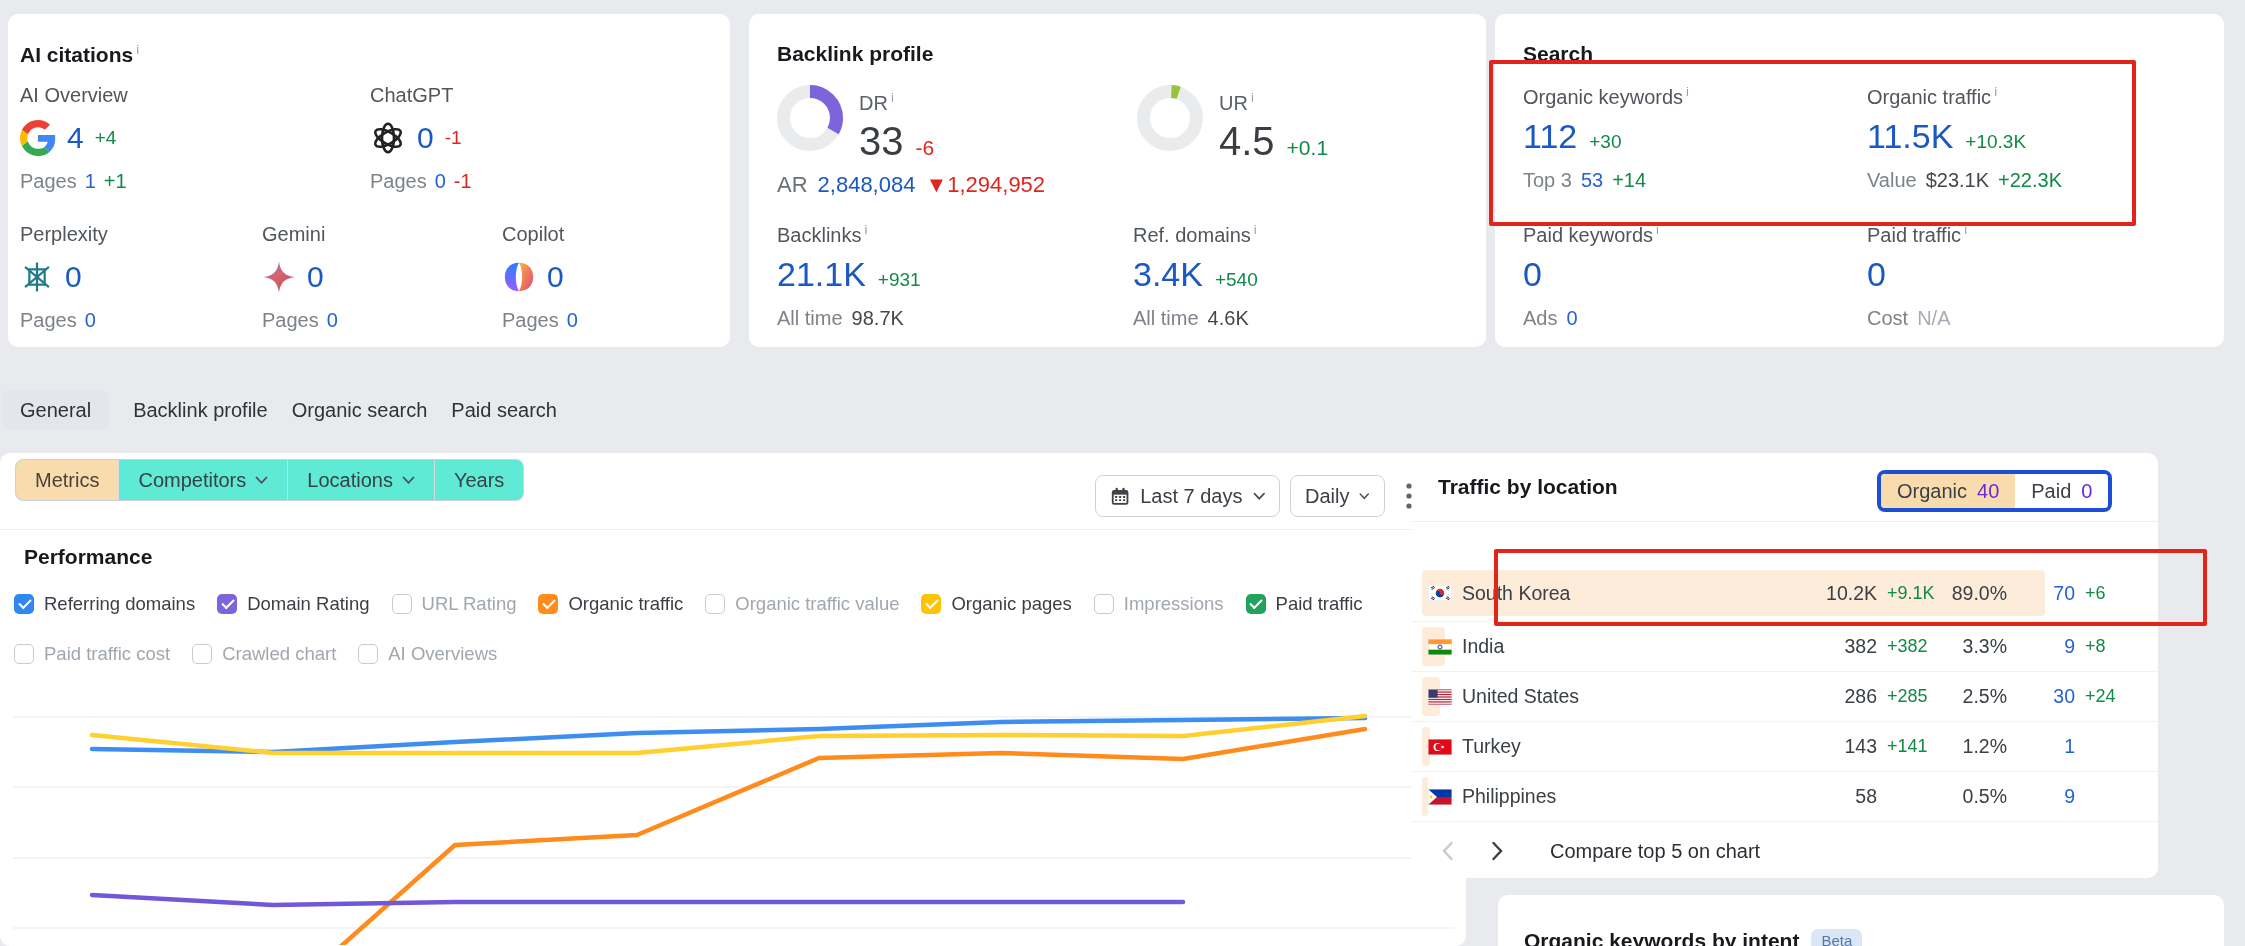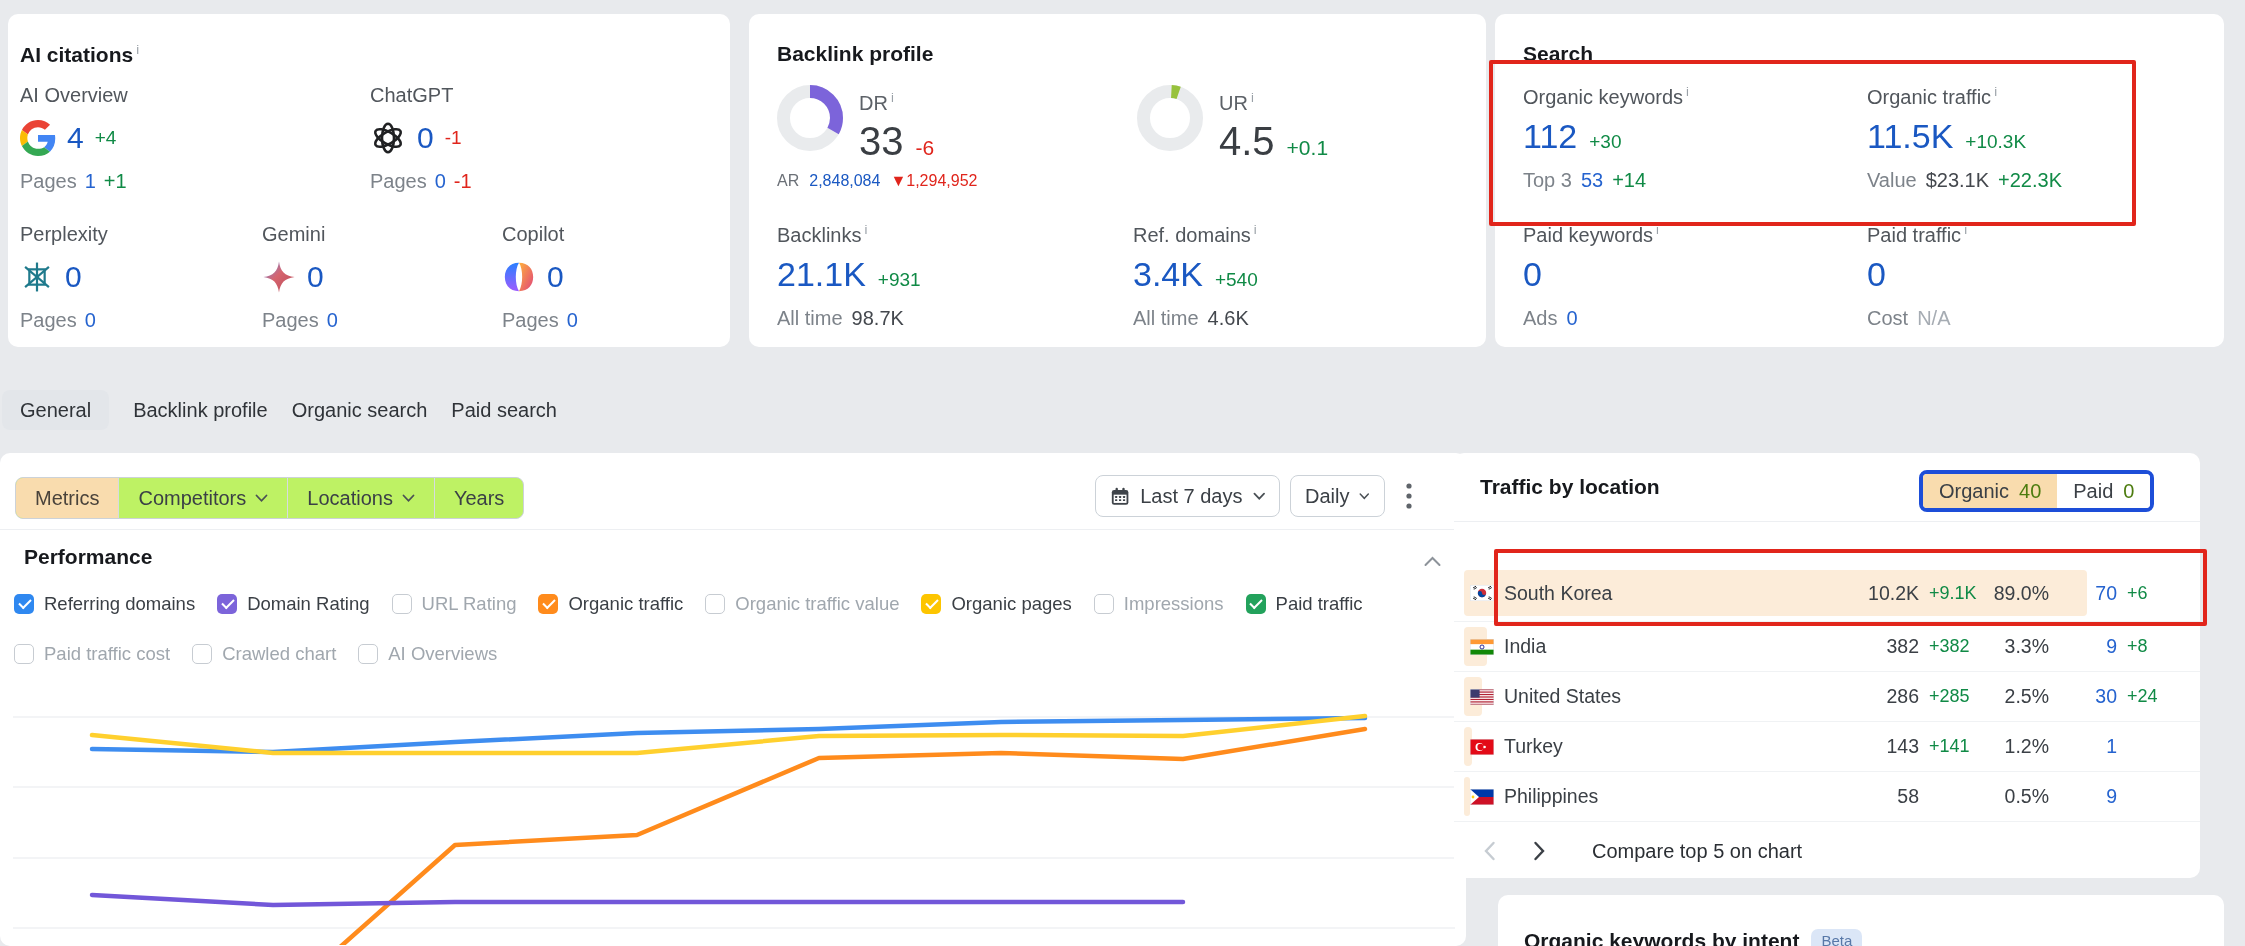--- a/index.html
+++ b/index.html
@@ -26,51 +26,51 @@
   .m-value{font-size:34px;color:#1a58c2;}
   .m-delta{font-size:19px;}
   .m-sub{margin-top:13px;font-size:20px;display:flex;gap:9px;color:#7d838a;}
 
   .donut-group{position:absolute;display:flex;gap:16px;}
   .donut{width:66px;height:66px;}
   .dg-label{font-size:20px;color:#5d6268;}
   .dg-valuerow{display:flex;align-items:baseline;gap:12px;margin-top:4px;}
   .dg-value{font-size:40px;color:#3a3e43;}
   .dg-delta{font-size:21px;}
-  .ar-row{position:absolute;font-size:16px;display:flex;gap:10px;color:#6b7077;justify-content:space-between;}
+  .ar-row{position:absolute;font-size:22px;display:flex;gap:10px;color:#6b7077;justify-content:space-between;}
 
   
   #tabbar{position:absolute;left:2px;top:390px;height:40px;display:flex;gap:24px;align-items:center;}
   .tab{font-size:20px;color:#2f3338;line-height:40px;padding:0;cursor:pointer;}
   .tab.active{background:#e3e6ea;border-radius:8px;padding:0 18px;}
 
   
   #main-card{left:0;top:453px;width:1466px;height:493px;overflow:hidden;}
-  #seg-group{position:absolute;left:15px;top:24px;height:42px;display:flex;border:1px solid #ccd2d8;border-radius:8px;overflow:hidden;background:#bef264;}
+  #seg-group{position:absolute;left:15px;top:6px;height:42px;display:flex;border:1px solid #ccd2d8;border-radius:8px;overflow:hidden;background:#5eead4;}
   .seg{font-size:20px;color:#3b4046;line-height:40px;padding:0 19px;display:flex;align-items:center;gap:9px;border-left:1px solid #d7dbe0;cursor:pointer;white-space:nowrap;}
   .seg:first-child{border-left:none;}
   .seg.active{background:#f9dcae;color:#4a433b;}
   .btn{position:absolute;top:22px;height:42px;border:1px solid #ccd2d8;border-radius:8px;background:#fff;display:flex;align-items:center;gap:10px;padding:0 14px;font-size:20px;color:#3b4046;cursor:pointer;white-space:nowrap;}
   #divider1{position:absolute;left:0;top:76px;width:100%;height:1px;background:#edeff2;}
   #perf-title{position:absolute;left:24px;top:92px;font-size:21px;font-weight:700;color:#17191d;}
   .chk-row{position:absolute;left:14px;display:flex;gap:22px;align-items:center;}
   .chk{display:flex;align-items:center;gap:10px;cursor:pointer;}
   .box{width:20px;height:20px;border-radius:5px;border:1.5px solid #c7ccd2;background:#fff;position:relative;flex:0 0 auto;}
   .box.on{border:none;}
   .box.on::after{content:"";position:absolute;left:4.5px;top:5px;width:10px;height:5px;border-left:2.6px solid #fff;border-bottom:2.6px solid #fff;transform:rotate(-45deg);}
   .chk .lbl{font-size:18.5px;color:#3a3f45;white-space:nowrap;}
   .chk.off .lbl{color:#a0a7ae;}
   #chart{position:absolute;left:0;top:228px;}
 
   
-  #loc-card{left:1454px;top:453px;width:746px;height:425px;}
+  #loc-card{left:1412px;top:453px;width:746px;height:425px;}
   #loc-toggle{position:absolute;left:465px;top:17px;height:42px;display:flex;border:4px solid #1d4ed8;border-radius:8px;overflow:hidden;}
   .tgl{display:flex;align-items:center;gap:10px;padding:0 16px;font-size:20px;color:#3b4046;background:#fff;cursor:pointer;}
   .tgl.active{background:#f9dcae;}
-  .tgl .cnt{color:#4d7c0f;}
+  .tgl .cnt{color:#6d28d9;}
   #loc-divider{position:absolute;left:0;top:68px;width:100%;height:1px;background:#edeff2;}
   .loc-grid{display:grid;grid-template-columns:1fr 60px 62px 68px 68px 54px;align-items:center;padding:0 29px 0 12px;}
   #loc-header{position:absolute;left:0;top:82px;width:100%;height:26px;font-size:18.5px;font-weight:700;color:#26292e;}
   #loc-header .h-right{text-align:right;}
   #loc-rows{position:absolute;left:0;top:112px;width:100%;}
   .loc-row{position:relative;height:50px;border-bottom:1px solid #f0f2f4;font-size:19.5px;}
   .loc-row.hl{height:57px;}
   .sharebar{position:absolute;left:10px;top:5px;bottom:5px;background:#fcecd9;border-radius:4px;z-index:0;}
   .loc-cell{position:relative;z-index:1;}
   .loc-name{display:flex;align-items:center;gap:10px;padding-left:4px;color:#3b4046;}

